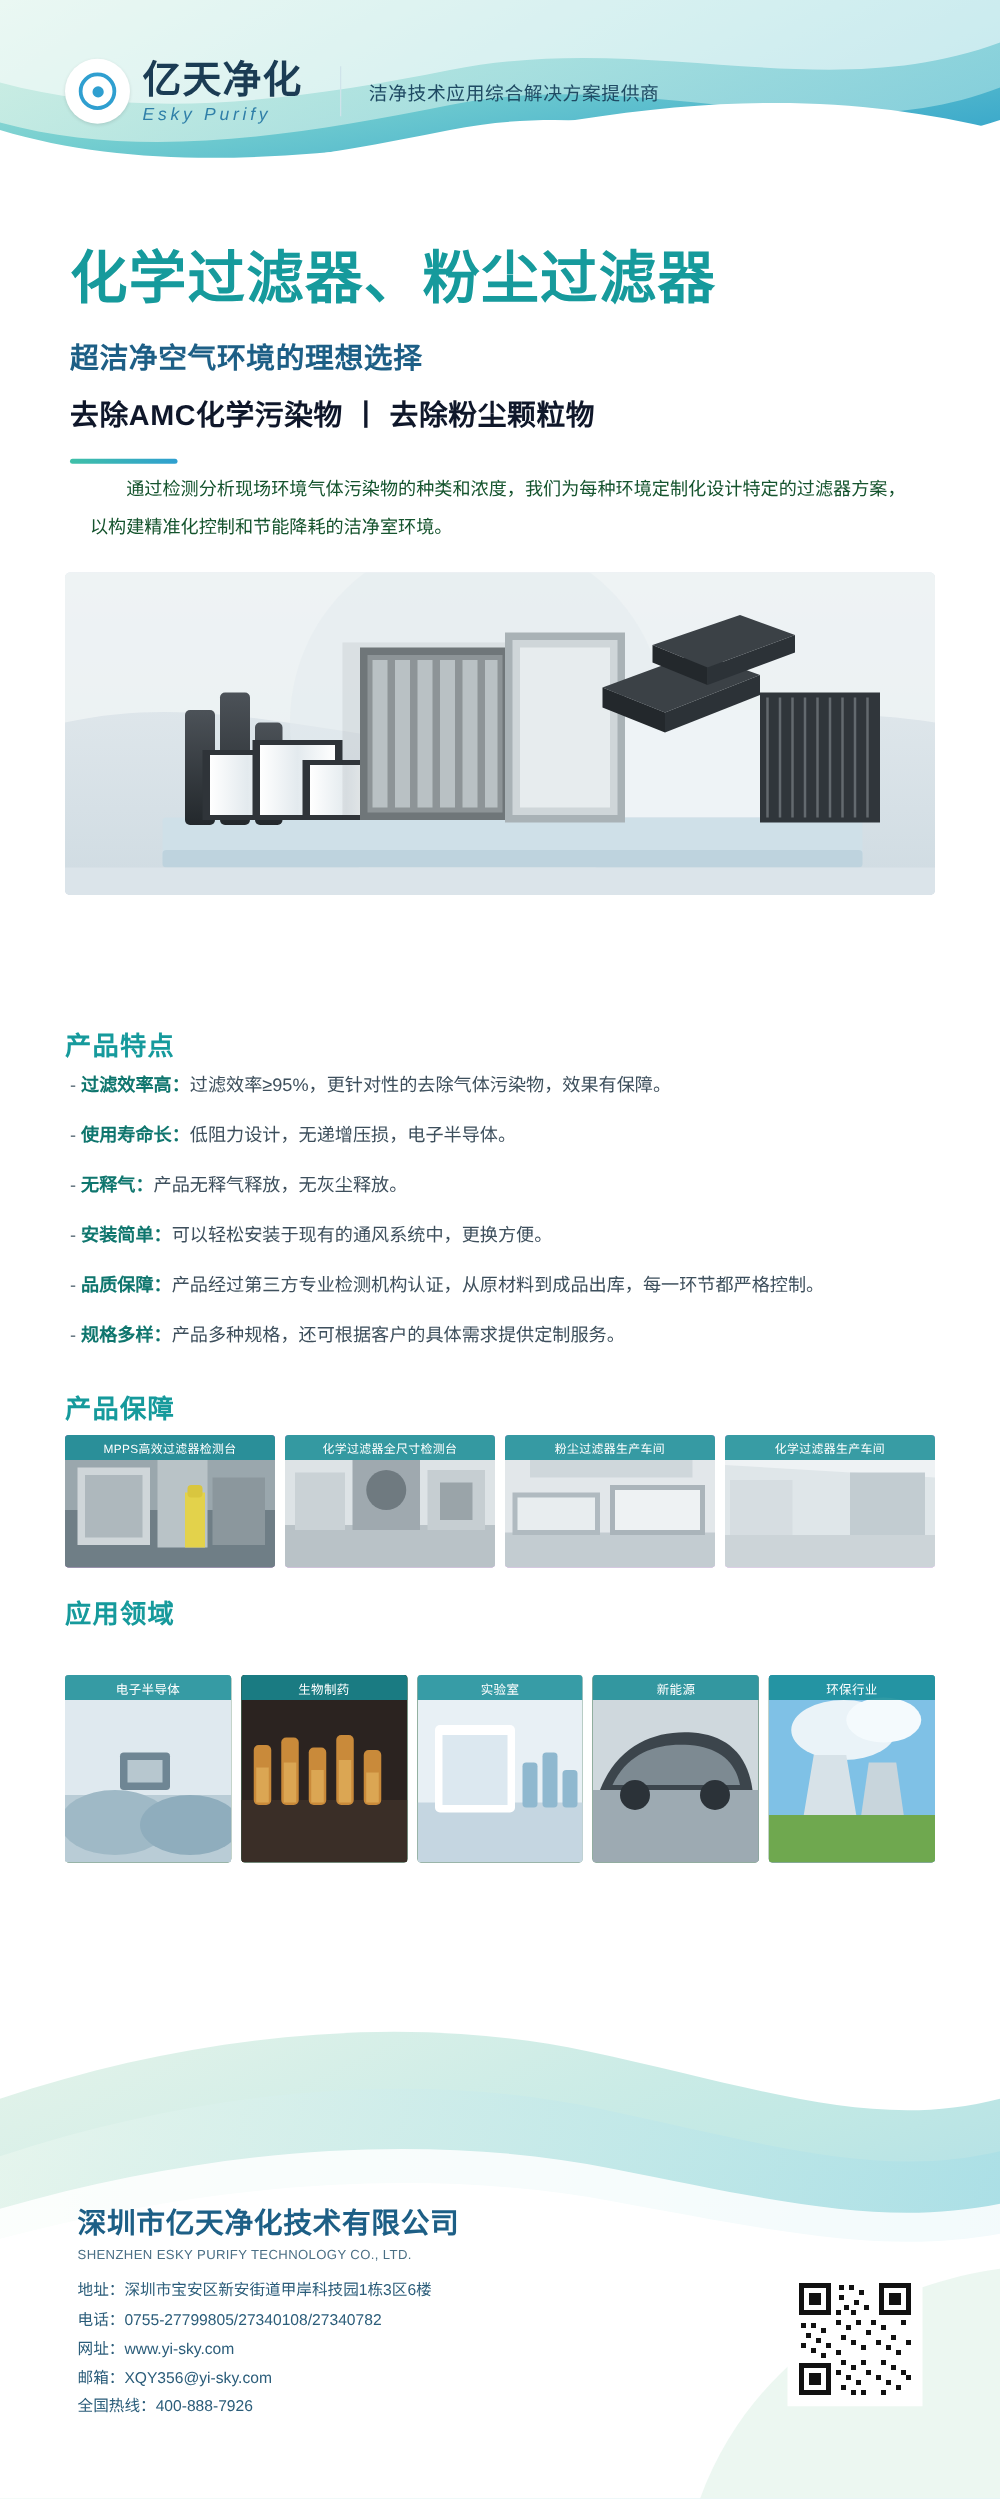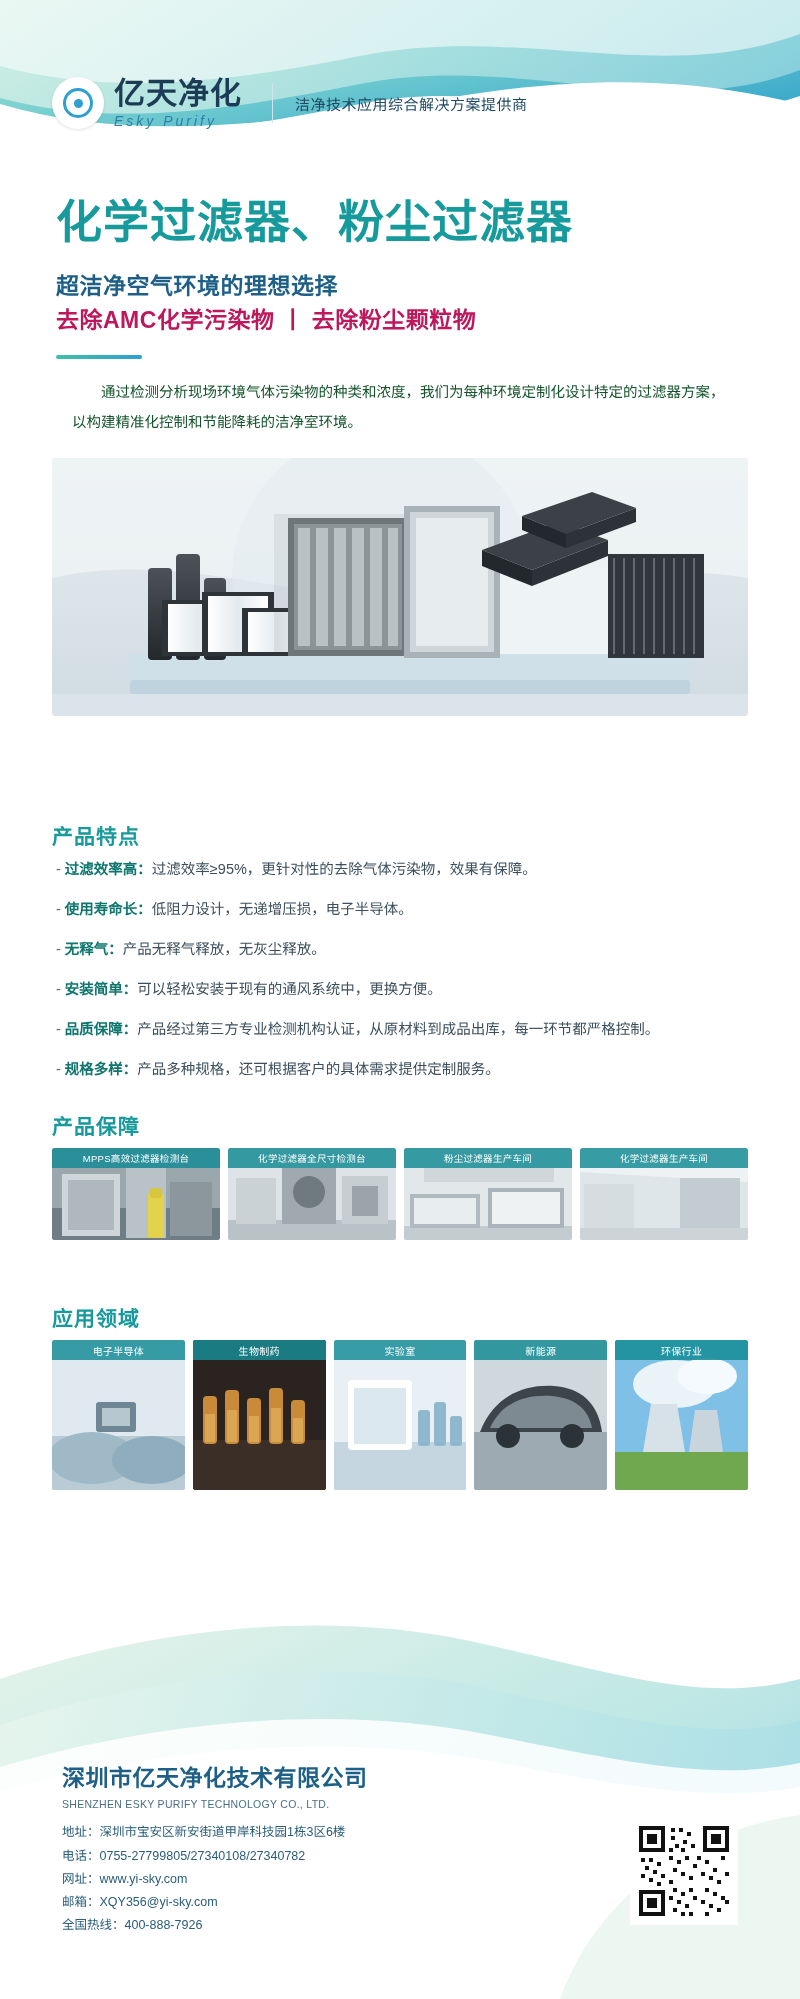--- a/index.html
+++ b/index.html
@@ -28,21 +28,20 @@
 
   
   .header {
     position: absolute;
     top: 38px; left: 0;
     width: 800px; height: 70px;
     display: flex;
     align-items: center;
     padding-left: 52px;
     z-index: 6;
-    margin-top: 30px;
   }
   .logo-mark {
     width: 52px; height: 52px;
     border-radius: 50%;
     background: #ffffff;
     display: flex; align-items: center; justify-content: center;
     flex: none;
     box-shadow: 0 1px 3px rgba(0,0,0,.12);
   }
   .logo-mark .ring {
@@ -90,23 +89,24 @@
     line-height: 1.15;
   }
   .sub-title-1 {
     margin-top: 18px;
     font-size: 23px;
     font-weight: bold;
     color: #1d5f86;
     letter-spacing: .5px;
   }
   .sub-title-2 {
+    margin-top: 12px;
     font-size: 23px;
     font-weight: bold;
-    color: #be185d;
+    color: #0f172a;
     letter-spacing: .5px;
   }
   .title-rule {
     margin-top: 20px;
     width: 86px; height: 4px;
     background: linear-gradient(90deg,#3fc0a8,#2f9fd0);
     border-radius: 2px;
   }
 
   .intro {
@@ -134,21 +134,21 @@
   .sec-title {
     position: absolute;
     left: 52px;
     font-size: 21px;
     font-weight: bold;
     color: #169a9c;
     letter-spacing: 1px;
   }
   #sec-features { top: 820px; }
   #sec-guarantee { top: 1110px; }
-  #sec-fields { top: 1302px; }
+  #sec-fields { top: 1274px; }
 
   
   .features {
     position: absolute;
     top: 858px; left: 56px;
     width: 700px;
   }
   .feature {
     font-size: 14.5px;
     line-height: 1.65;
@@ -166,21 +166,21 @@
   
   .guarantee-row {
     position: absolute;
     top: 1148px; left: 52px;
     width: 696px;
     display: flex;
     gap: 8px;
   }
   .g-card {
     position: relative;
-    width: 168px; height: 92px;
+    width: 168px; height: 106px;
     border-radius: 3px;
     overflow: hidden;
     background: #d946ef;
   }
   .g-card .cap {
     position: absolute;
     top: 0; left: 0; right: 0;
     height: 20px;
     background: rgba(20,140,150,.82);
     color: #fff;

